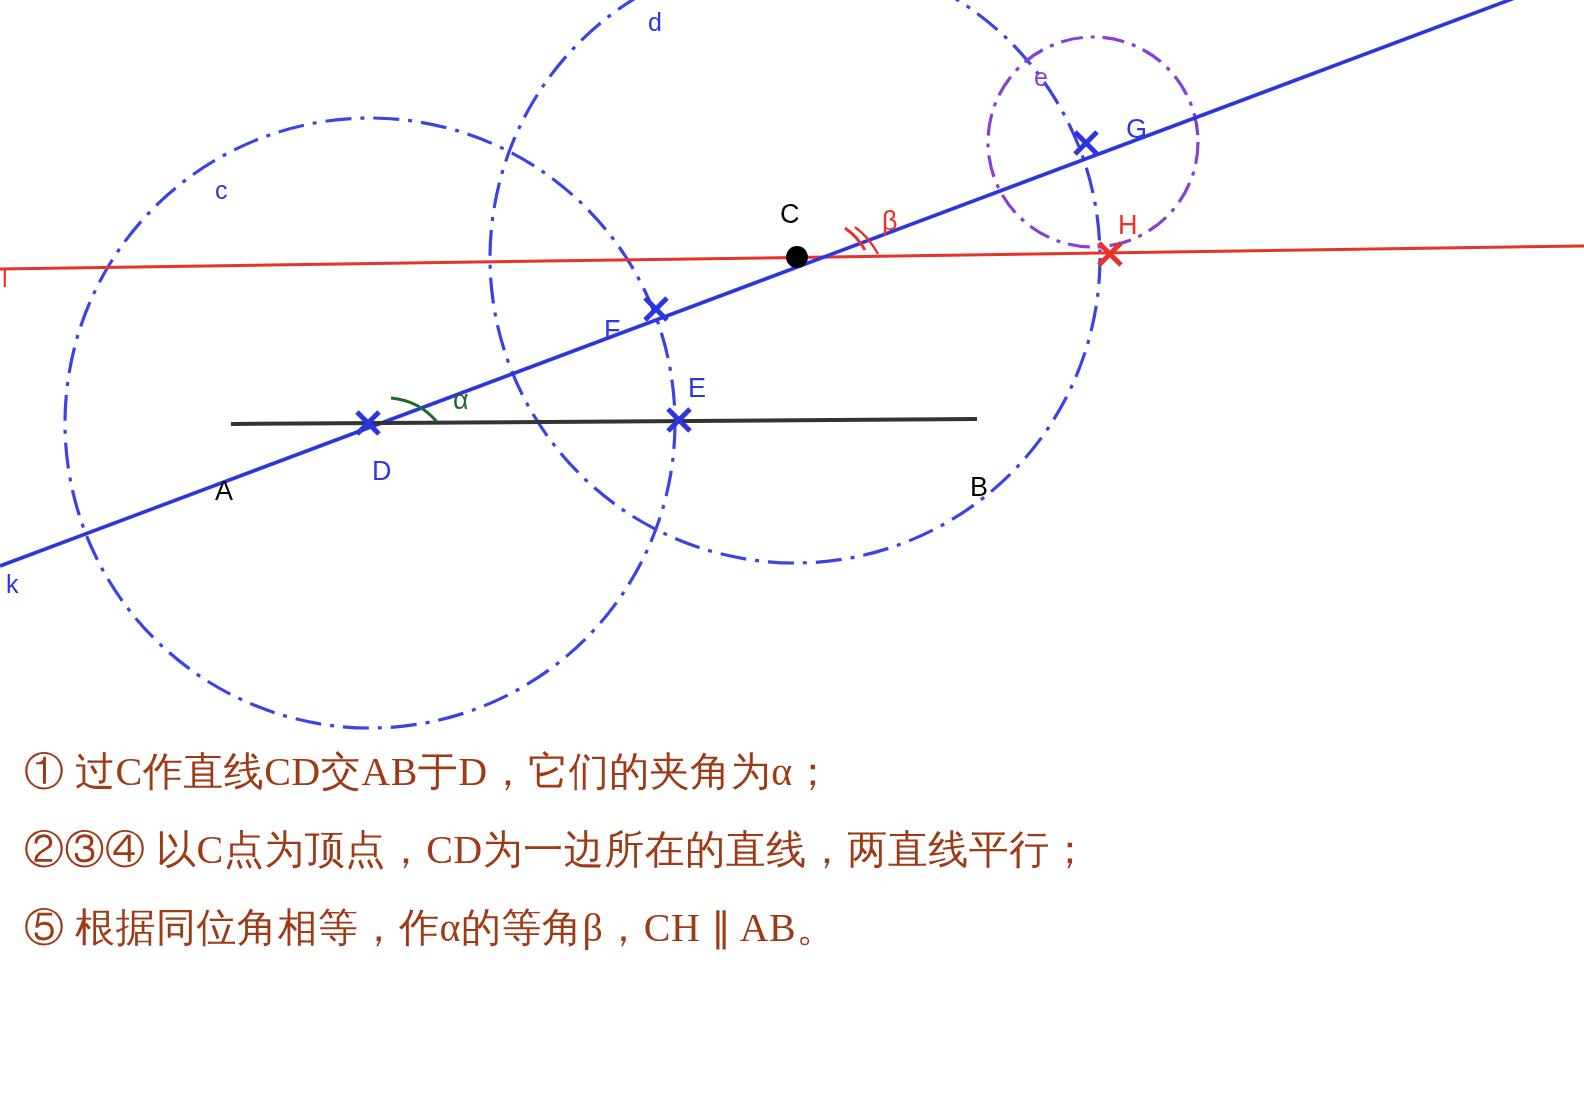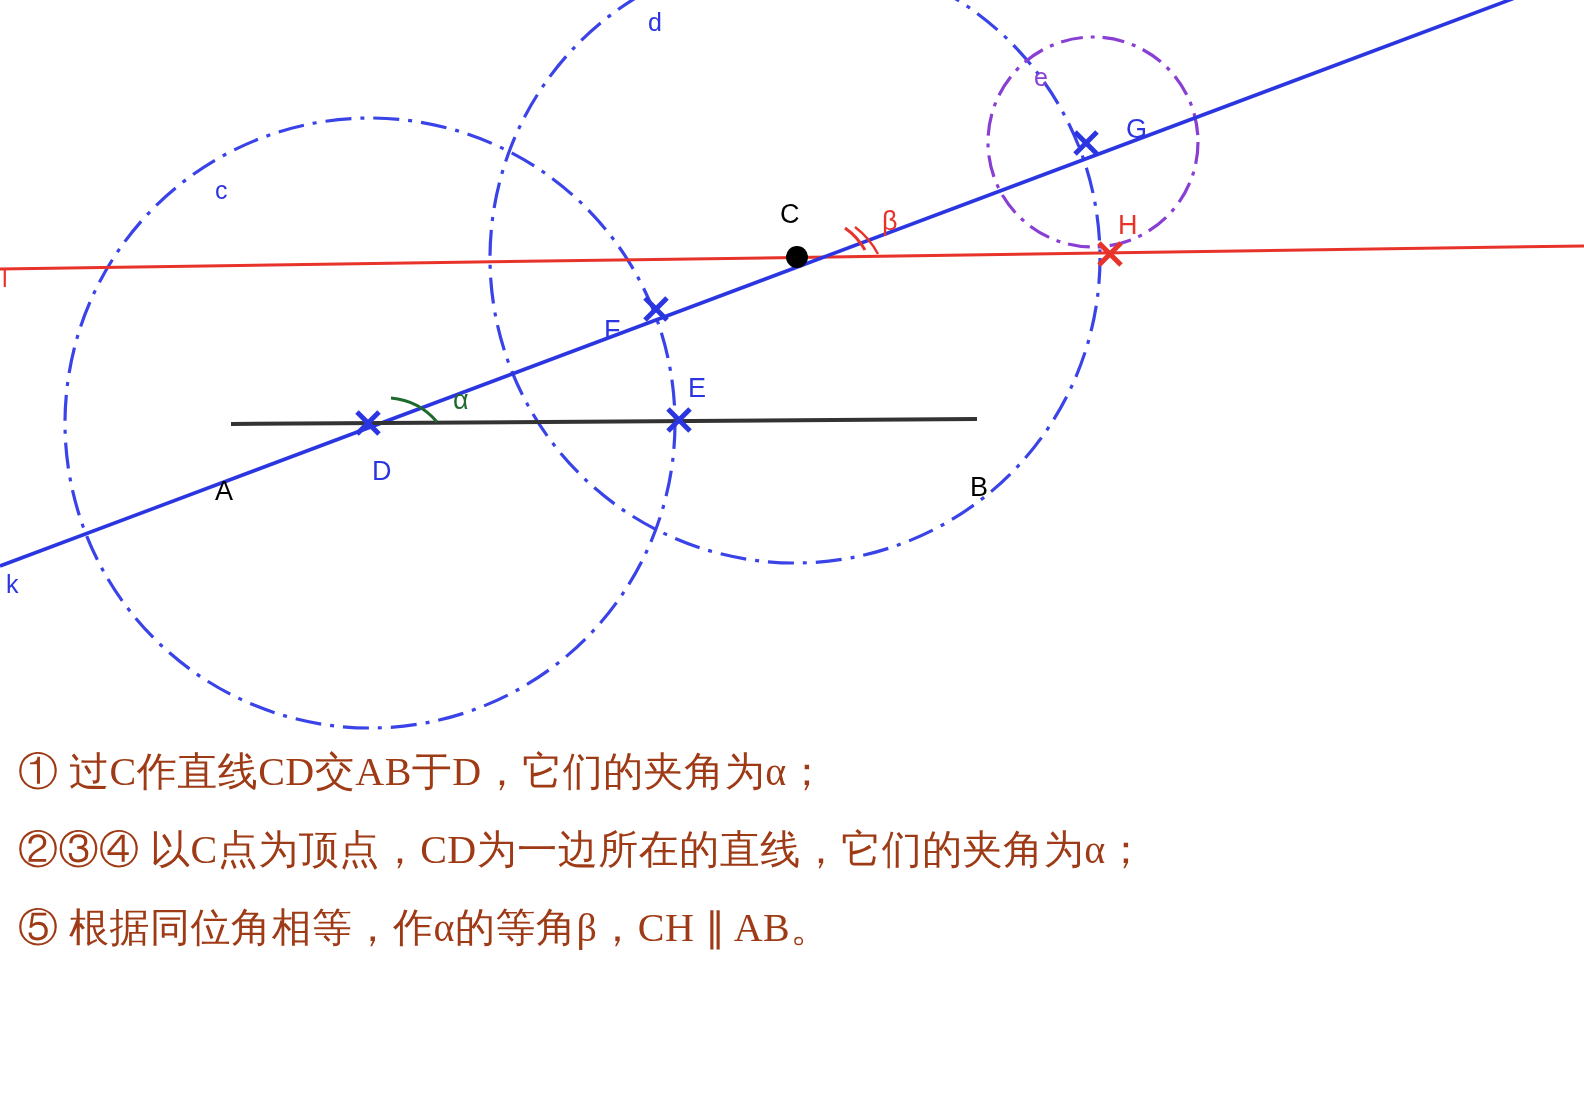--- a/index.html
+++ b/index.html
@@ -46,21 +46,21 @@
     position: absolute;
     left: 0;
     top: 752px;
     width: 1584px;
     color: #9e3b16;
     font-family: "Liberation Serif", serif;
   }
   .caption-line {
     font-size: 40px;
     line-height: 1.0;
-    padding: 0 0 0 18px;
+    padding: 0 0 0 24px;
     margin-bottom: 38px;
     white-space: nowrap;
     letter-spacing: 0.5px;
   }
 </style>
 </head>
 <body>
 
 <div id="stage">
 
@@ -120,17 +120,17 @@
   <div class="lbl lbl-blue lbl-small" style="left:648px; top:10px;">d</div>
   <div class="lbl lbl-purple lbl-small" style="left:1034px; top:65px;">e</div>
   <div class="lbl lbl-blue lbl-small" style="left:6px; top:572px;">k</div>
   <div class="lbl lbl-red lbl-small" style="left:2px; top:266px;">l</div>
 
   <div class="lbl lbl-green" style="left:453px; top:387px;">α</div>
   <div class="lbl lbl-red" style="left:882px; top:208px;">β</div>
 
   <div class="caption-block">
     <div class="caption-line">① 过C作直线CD交AB于D，它们的夹角为α；</div>
-    <div class="caption-line">②③④ 以C点为顶点，CD为一边所在的直线，它们的夹角为α；</div>
+    <div class="caption-line">②③④ 以C点为顶点，CD为一边所在的直线，两直线平行；</div>
     <div class="caption-line">⑤ 根据同位角相等，作α的等角β，CH ∥ AB。</div>
   </div>
 
 </div>
 
 </body></html>

